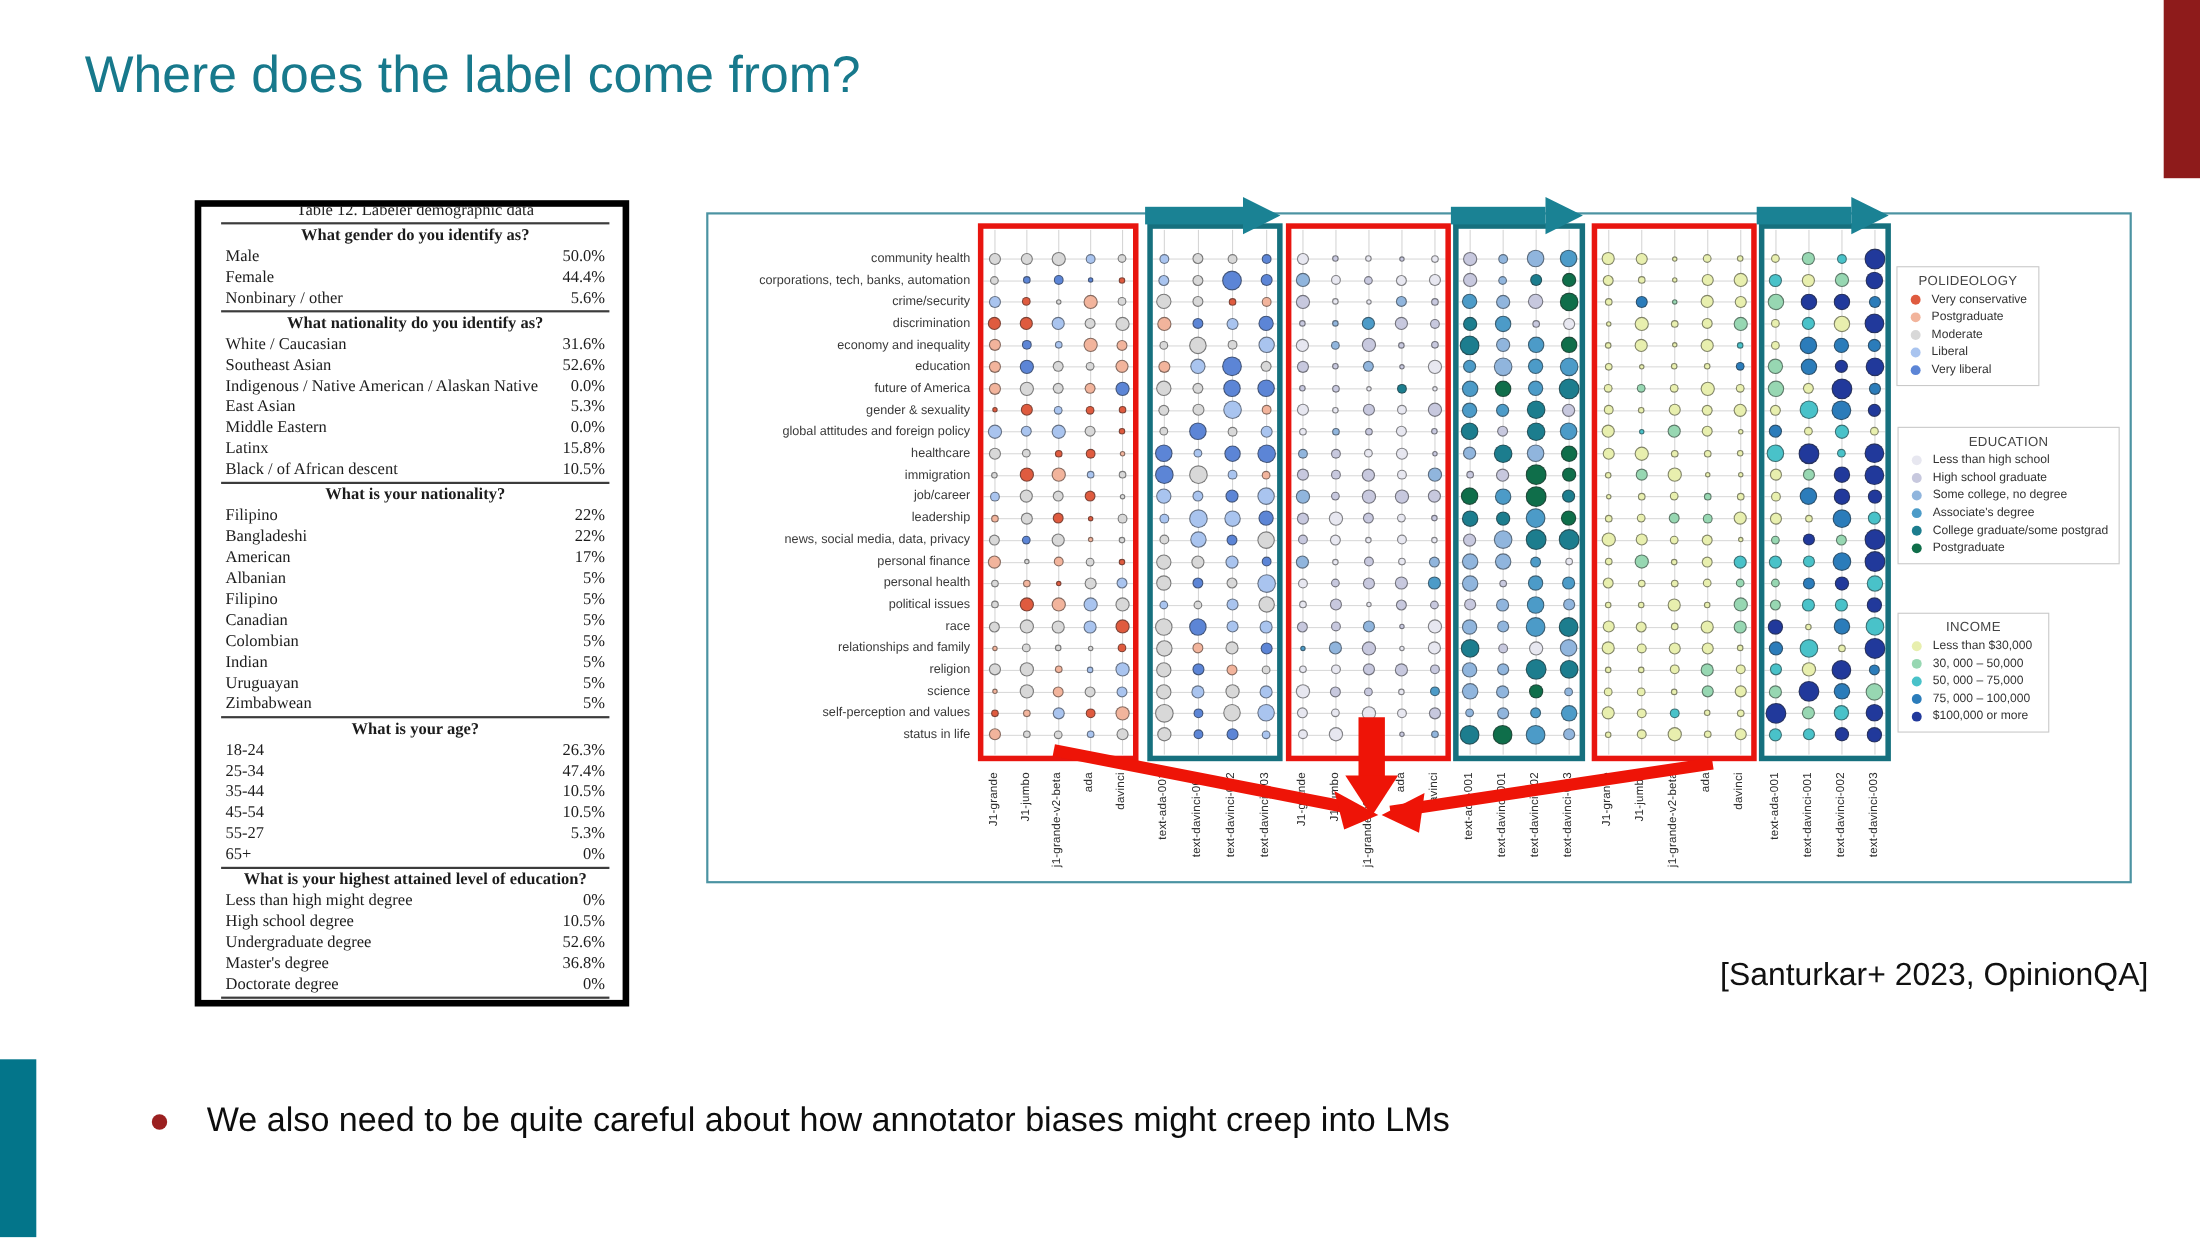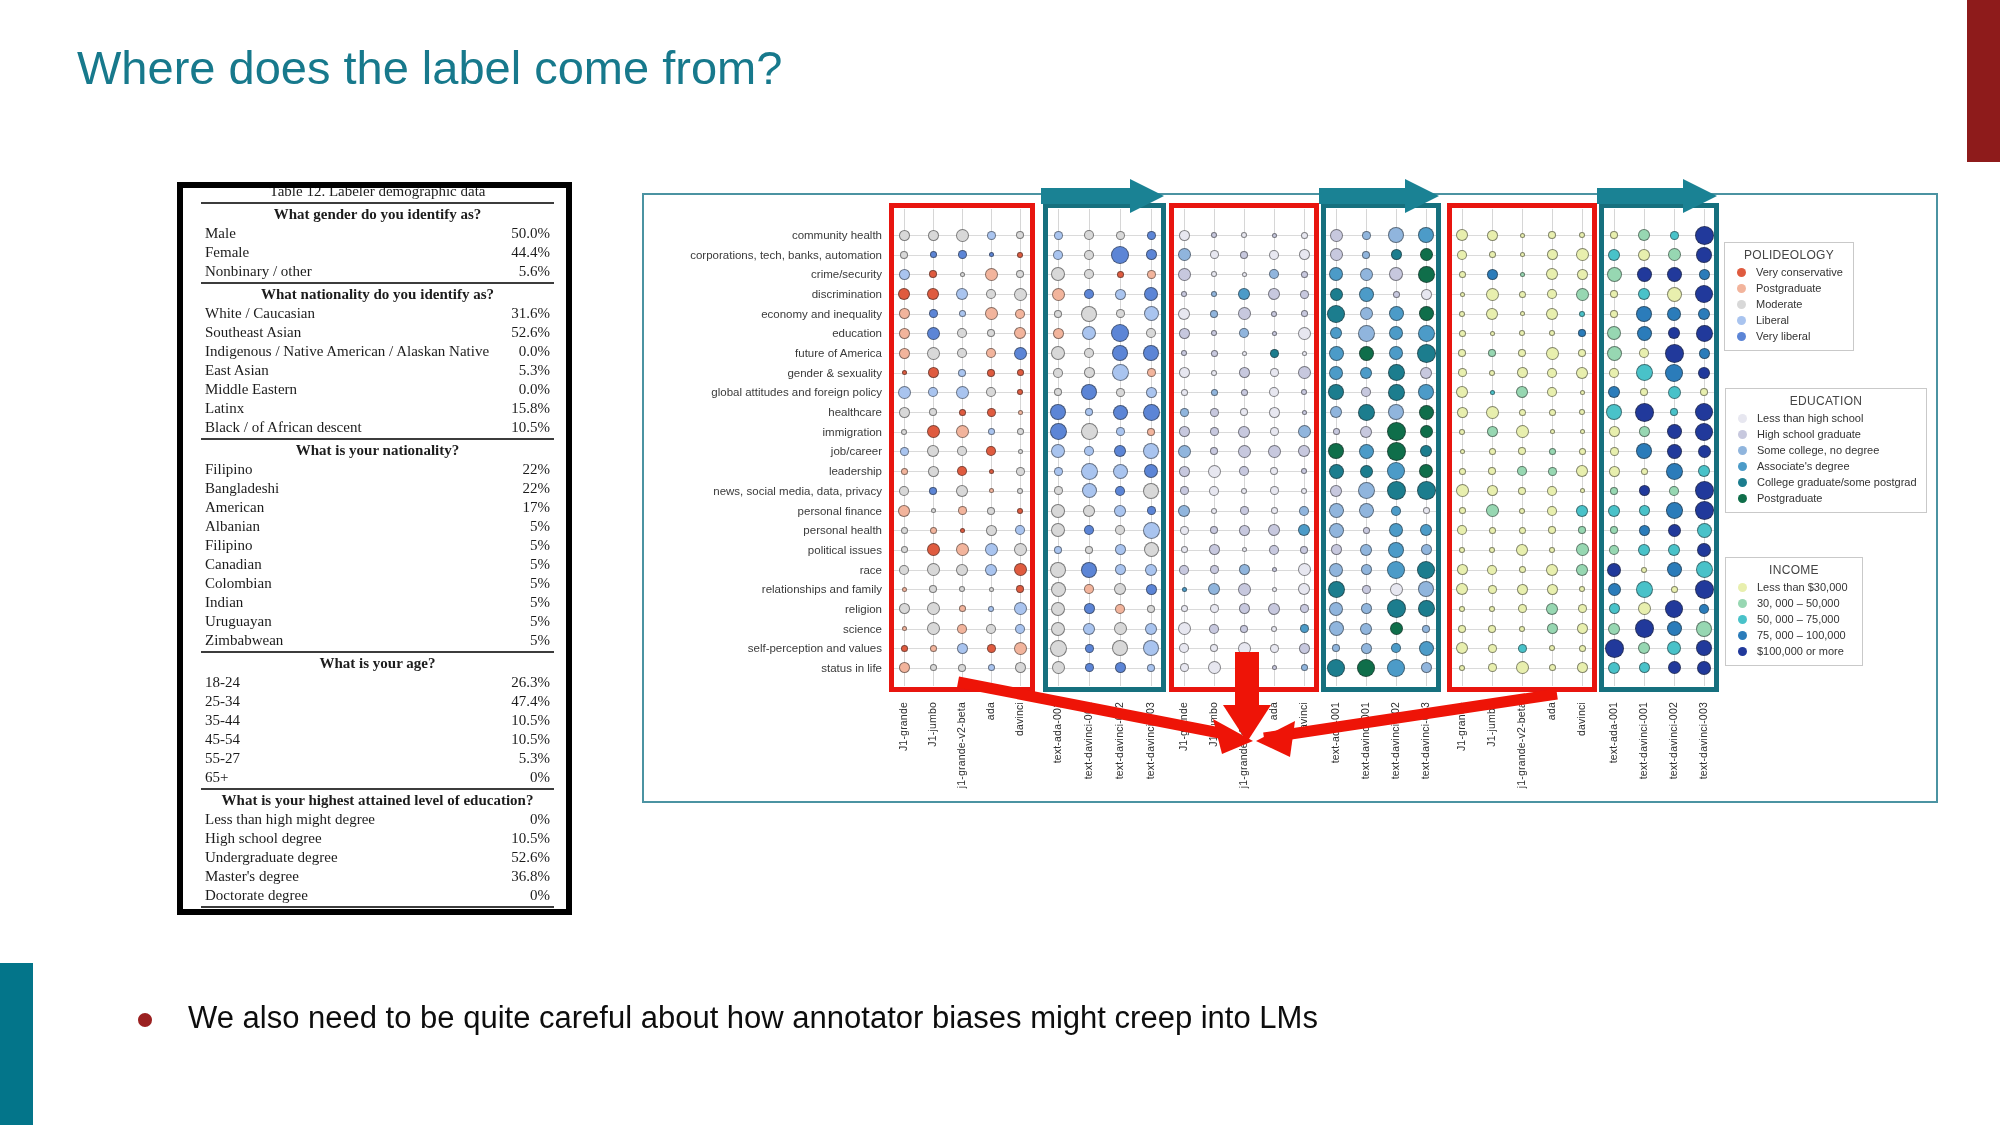--- a/index.html
+++ b/index.html
@@ -1122,18 +1122,19 @@
       <rect x="1597" y="188" width="86" height="16" fill="#1a8294"></rect>
       <polygon points="1683,179 1717,196 1683,213" fill="#1a8294"></polygon>
       <line x1="958" y1="682" x2="1230" y2="735" stroke="#ee1407" stroke-width="11"></line>
       <line x1="1247" y1="652" x2="1247" y2="710" stroke="#ee1407" stroke-width="24"></line>
       <line x1="1557" y1="694" x2="1264" y2="738" stroke="#ee1407" stroke-width="11"></line>
       <polygon points="1253,741 1213,719 1222,754" fill="#ee1407"></polygon>
       <polygon points="1247,742 1223,705 1271,705" fill="#ee1407"></polygon>
       <polygon points="1256,741 1295,721 1290,757" fill="#ee1407"></polygon>
     </svg>
 
+  <div class="citation">[Santurkar+ 2023, OpinionQA]</div>
 
   <div class="bullet-row">
     <span class="bdot"></span>
     <span class="btext">We also need to be quite careful about how annotator biases might creep into LMs</span>
   </div>
 </div>
 
 </body></html>

